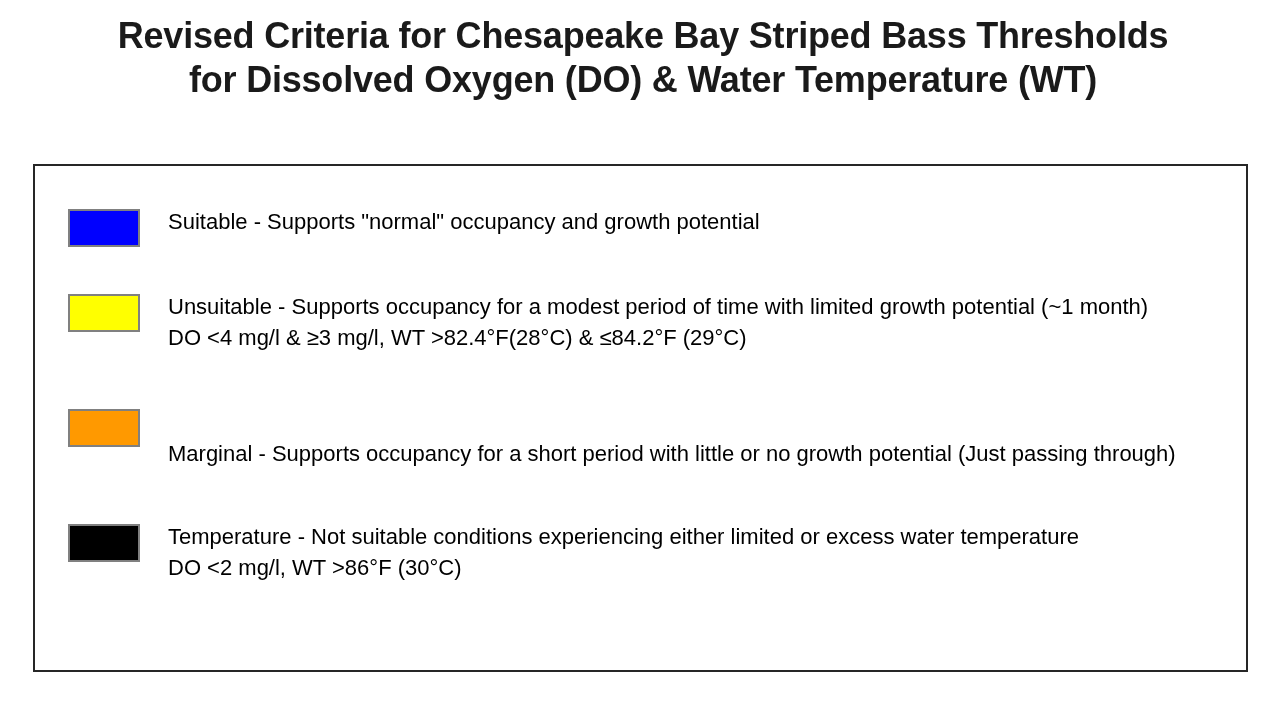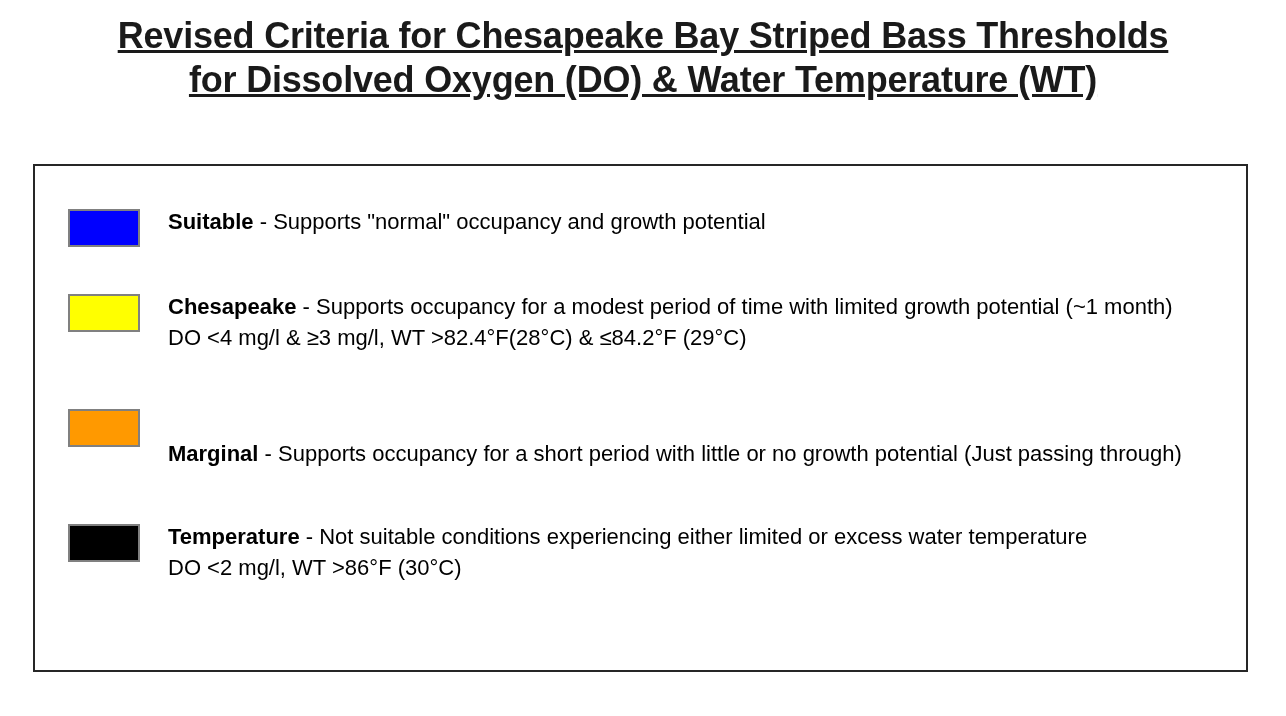--- a/index.html
+++ b/index.html
@@ -25,21 +25,20 @@
     text-align: center;
     font-size: 36px;
     line-height: 44px;
     font-weight: bold;
     color: #1a1a1a;
     letter-spacing: -0.2px;
   }
   #slide-title .title-line {
     display: block;
     white-space: nowrap;
-    text-decoration: underline;
   }
 
   
   #legend-box {
     position: absolute;
     left: 33px;
     top: 164px;
     width: 1215px;
     height: 508px;
     box-sizing: border-box;
@@ -69,21 +68,21 @@
 
   .entry-text {
     position: absolute;
     left: 133px;
     right: 22px;
     font-size: 22px;
     line-height: 31px;
     color: #000000;
   }
   .entry-text .term {
-    font-weight: bold;
+    font-weight: normal;
   }
   .entry-text .cond {
     display: block;
   }
 
   
   .row-0 .swatch   { left: 33px; top: 43px; }
   .row-0 .entry-text { top: 40px; }
 
   .row-1 .swatch   { left: 33px; top: 128px; }
@@ -109,21 +108,21 @@
     <div class="legend-entry row-0">
       <div class="swatch" style="background-color: rgb(0, 0, 255); border-color: rgb(128, 128, 128);"></div>
       <div class="entry-text">
         <span class="term">Suitable</span><span class="sep"> - </span><span class="desc">Supports "normal" occupancy and growth potential</span>
       </div>
     </div>
 
     <div class="legend-entry row-1">
       <div class="swatch" style="background-color: rgb(255, 255, 0); border-color: rgb(128, 128, 128);"></div>
       <div class="entry-text">
-        <span class="term">Chesapeake</span><span class="sep"> - </span><span class="desc">Supports occupancy for a modest period of time with limited growth potential (~1 month)</span>
+        <span class="term">Unsuitable</span><span class="sep"> - </span><span class="desc">Supports occupancy for a modest period of time with limited growth potential (~1 month)</span>
         <span class="cond">DO &lt;4 mg/l &amp; ≥3 mg/l, WT &gt;82.4°F(28°C) &amp; ≤84.2°F (29°C)</span>
       </div>
     </div>
 
     <div class="legend-entry row-2">
       <div class="swatch" style="background-color: rgb(255, 153, 0); border-color: rgb(128, 128, 128);"></div>
       <div class="entry-text">
         <span class="term">Marginal</span><span class="sep"> - </span><span class="desc">Supports occupancy for a short period with little or no growth potential (Just passing through)</span>
       </div>
     </div>

